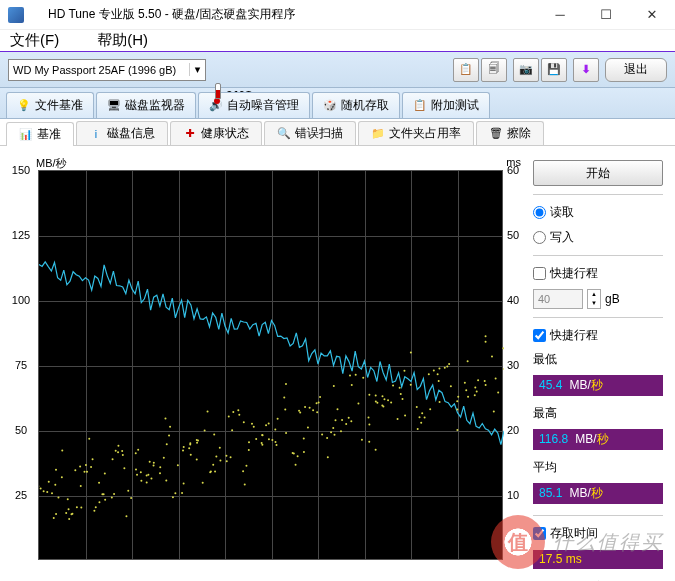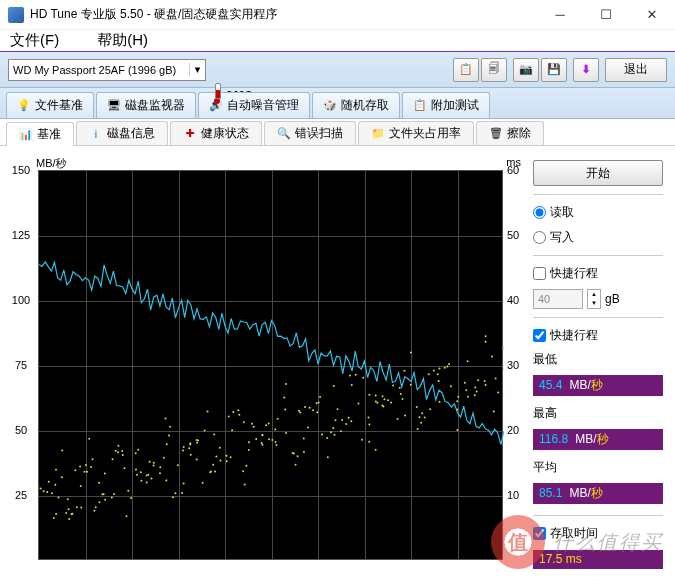--- a/index.html
+++ b/index.html
@@ -1,38 +1,38 @@
 <!DOCTYPE html>
 <html><head>
 <meta charset="utf-8">
 <style>
 * { box-sizing: border-box; margin: 0; padding: 0; font-family: "Microsoft YaHei", SimSun, sans-serif; }
 body { background: #fff; width: 675px; height: 581px; overflow: hidden; position: relative; }
 
-.titlebar { height: 30px; background: #fff; display: flex; align-items: center; padding-left: 8px; border-bottom: 1px solid #eee; }
+.titlebar { height: 30px; background: #fff; display: flex; align-items: center; padding-left: 8px; border-bottom: 1px solid #eee; gap: 18px; }
 .titlebar .icon { width: 16px; height: 16px; background: linear-gradient(135deg,#4a90d9,#2c5aa0); border-radius: 2px; margin-right: 6px; }
 .titlebar .title { font-size: 12px; color: #000; flex: 1; }
 .winbtns { display: flex; height: 100%; }
 .winbtn { width: 46px; display: flex; align-items: center; justify-content: center; font-size: 13px; color: #333; }
 .winbtn.close { color: #333; }
 
 .menubar { height: 22px; display: flex; align-items: center; padding-left: 4px; font-size: 15px; gap: 26px; border-bottom: 1px solid #6d28d9; }
 .menubar span { padding: 2px 6px; }
 
 .toolbar { height: 36px; background: linear-gradient(#dbeaf9,#cde0f2); display: flex; align-items: center; padding: 0 8px; gap: 6px; border-bottom: 1px solid #a0b8d0; }
 .drive-sel { display: flex; align-items: center; background: #fff; border: 1px solid #888; height: 22px; font-size: 11px; font-family: "Courier New", monospace; }
 .drive-sel .dtxt { padding: 0 4px; width: 180px; overflow: hidden; white-space: nowrap; }
 .drive-sel .darrow { width: 16px; text-align: center; border-left: 1px solid #ccc; }
 .temp { display: flex; align-items: flex-end; gap: 4px; font-size: 12px; font-weight: bold; margin-top: 46px; }
 .therm { width: 10px; height: 22px; position: relative; }
 .therm::before { content:''; position:absolute; bottom:0; left:2px; width:6px; height:6px; border-radius:50%; background:#c00; }
 .therm::after { content:''; position:absolute; bottom:5px; left:3px; width:4px; height:14px; background:linear-gradient(#fff 40%,#c00 40%); border:1px solid #888; border-radius:2px 2px 0 0; }
 .tbtn { width: 26px; height: 24px; background: linear-gradient(#fefefe,#e4e4e4); border: 1px solid #999; border-radius: 2px; display: flex; align-items: center; justify-content: center; font-size: 11px; }
 .tbtn-group { display: flex; gap: 2px; }
-.exit-btn { padding: 0 18px; height: 24px; background: linear-gradient(#fefefe,#e4e4e4); border: 1px solid #999; border-radius: 1px; font-size: 12px; display:flex; align-items:center; }
+.exit-btn { padding: 0 18px; height: 24px; background: linear-gradient(#fefefe,#e4e4e4); border: 1px solid #999; border-radius: 6px; font-size: 12px; display:flex; align-items:center; }
 .spacer { flex: 1; }
 
 .tabrow { display: flex; background: linear-gradient(#dbeaf9,#cde0f2); padding: 4px 6px 0; gap: 2px; font-size: 12px; border-bottom:1px solid #a0b8d0;}
 .tab { padding: 4px 10px; display: flex; align-items: center; gap: 4px; border: 1px solid #a0b8d0; border-bottom: none; background: linear-gradient(#f4f9fd,#dbeaf9); border-radius: 3px 3px 0 0; }
 .ticon { width: 14px; height: 14px; display:inline-flex; align-items:center; justify-content:center; font-size:11px;}
 
 .subtabrow { display: flex; background: #fff; padding: 2px 6px 0; gap: 2px; font-size: 12px; border-bottom: 1px solid #ccc; }
 .subtab { padding: 3px 12px; display: flex; align-items: center; gap: 4px; border: 1px solid #ccc; border-bottom: none; border-radius: 3px 3px 0 0; background:#f5f5f5;}
 .subtab.active { background: #fff; position:relative; top:1px; }
 

